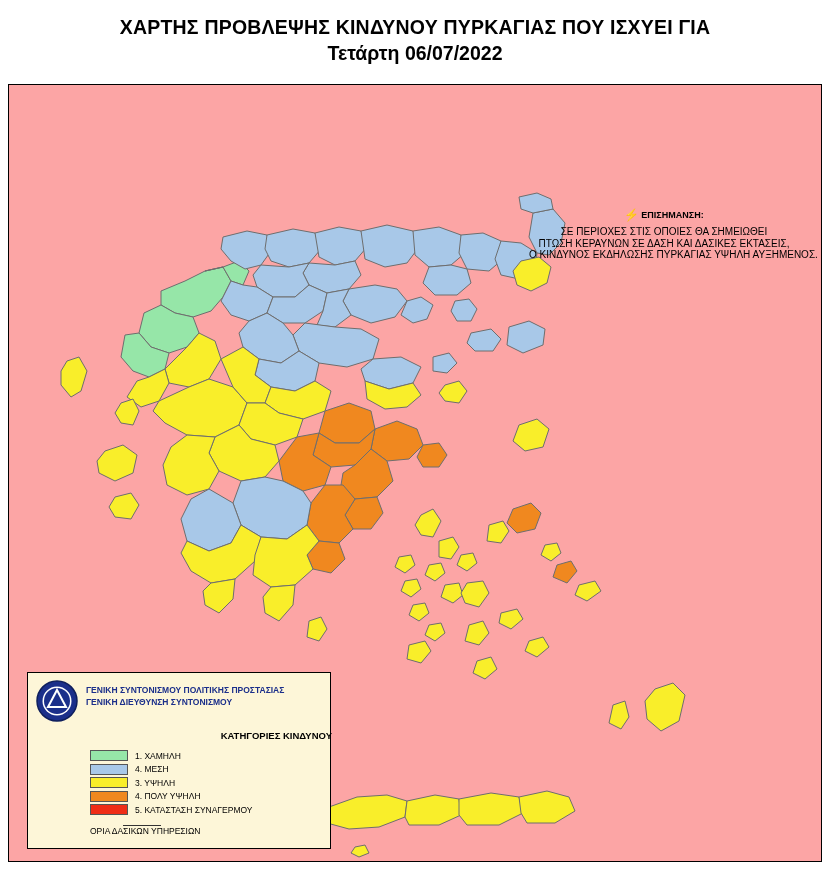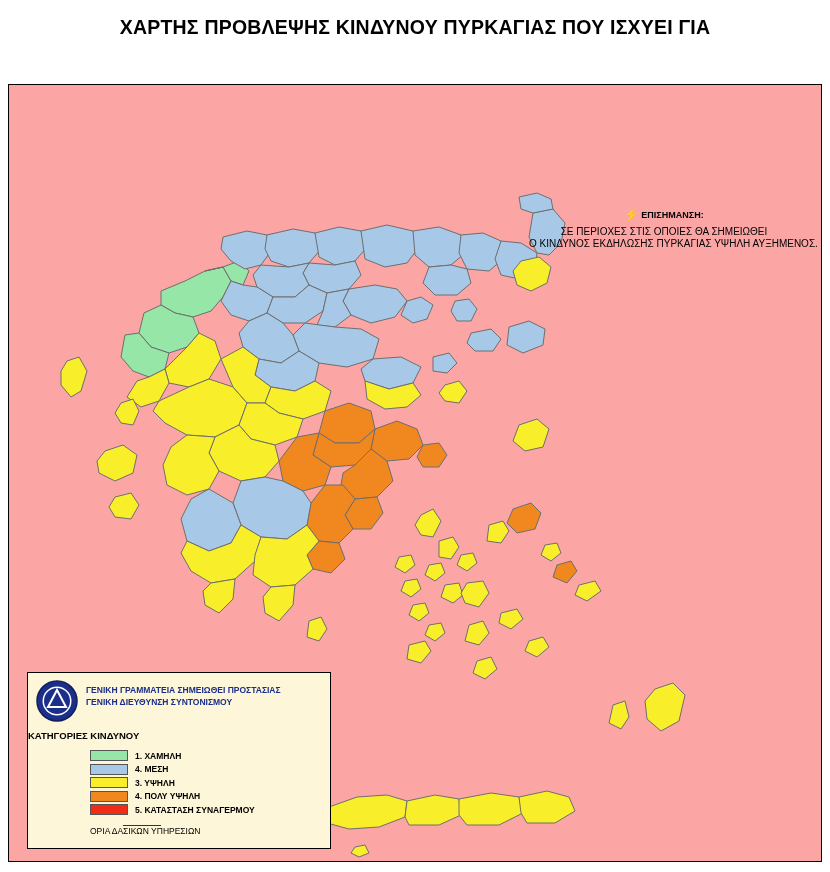--- a/index.html
+++ b/index.html
@@ -116,35 +116,34 @@
     font-size: 8.5px;
     font-weight: bold;
     color: #1b2f8a;
     line-height: 12px;
   }
   #legend-title {
     position: absolute;
     left: 0;
     top: 57px;
     width: 304px;
-    text-align: left;
+    text-align: right;
     font-size: 9.5px;
     font-weight: bold;
     color: #000000;
   }
   #legend-items {
     position: absolute;
     left: 62px;
     top: 76px;
   }
   .legend-row {
     display: flex;
     align-items: center;
     height: 13.5px;
-    font-weight: bold;
   }
   .legend-swatch {
     width: 38px;
     height: 11px;
     border: 1px solid #555555;
     box-sizing: border-box;
     margin-right: 7px;
   }
   .legend-label {
     font-size: 8.5px;
@@ -171,20 +170,21 @@
     white-space: nowrap;
   }
 </style>
 </head>
 <body>
 
 <div id="page">
 
   <div id="title-block">
     <div id="title-line1">ΧΑΡΤΗΣ ΠΡΟΒΛΕΨΗΣ ΚΙΝΔΥΝΟΥ ΠΥΡΚΑΓΙΑΣ ΠΟΥ ΙΣΧΥΕΙ ΓΙΑ</div>
+    <div id="title-line2">Τετάρτη 06/07/2022</div>
   </div>
 
   <div id="map-frame">
     <svg id="map-svg" width="812" height="776" viewBox="0 0 812 776">
       <g stroke="#6e6e6e" stroke-width="1" stroke-linejoin="round">
 
         <path fill="#96e6a8" d="M152,206 L176,196 L196,186 L214,182 L222,196 L214,212 L202,226 L184,232 L166,228 L152,220 Z"></path>
         <path fill="#96e6a8" d="M135,228 L152,220 L166,228 L184,232 L190,248 L178,262 L160,268 L142,262 L130,248 Z"></path>
         <path fill="#96e6a8" d="M116,250 L130,248 L142,262 L160,268 L156,284 L140,292 L124,286 L112,272 Z"></path>
         <path fill="#96e6a8" d="M196,186 L214,182 L230,176 L240,186 L234,200 L222,196 L214,182 Z"></path>
@@ -280,34 +280,35 @@
         <path fill="#f9ee2a" d="M510,712 L538,706 L560,712 L566,726 L546,738 L518,738 L512,728 Z"></path>
         <path fill="#f9ee2a" d="M346,762 L356,760 L360,768 L350,772 L342,768 Z"></path>
       </g>
     </svg>
 
     <div id="note-block">
       <div id="note-head">
         <span class="bolt">⚡</span><span>ΕΠΙΣΗΜΑΝΣΗ:</span>
       </div>
       <div class="note-line">ΣΕ ΠΕΡΙΟΧΕΣ ΣΤΙΣ ΟΠΟΙΕΣ ΘΑ ΣΗΜΕΙΩΘΕΙ</div>
+      <div class="note-line">ΠΤΩΣΗ ΚΕΡΑΥΝΩΝ ΣΕ ΔΑΣΗ ΚΑΙ ΔΑΣΙΚΕΣ ΕΚΤΑΣΕΙΣ,</div>
       <div class="note-line">Ο ΚΙΝΔΥΝΟΣ ΕΚΔΗΛΩΣΗΣ ΠΥΡΚΑΓΙΑΣ ΥΨΗΛΗ ΑΥΞΗΜΕΝΟΣ.</div>
     </div>
 
     <div id="legend">
       <div id="legend-header">
         <svg id="emblem" viewBox="0 0 42 42">
           <circle cx="21" cy="21" r="20" fill="#1b2f8a"></circle>
           <circle cx="21" cy="21" r="14.5" fill="#ffffff"></circle>
           <circle cx="21" cy="21" r="13" fill="#1b2f8a"></circle>
           <path d="M21 10 L30 27 L12 27 Z" fill="none" stroke="#ffffff" stroke-width="2"></path>
           <circle cx="21" cy="21" r="20" fill="none" stroke="#0f1f5c" stroke-width="1.5"></circle>
         </svg>
         <div id="legend-org">
-          <div>ΓΕΝΙΚΗ ΓΡΑΜΜΑΤΕΙΑ ΣΗΜΕΙΩΘΕΙ ΠΡΟΣΤΑΣΙΑΣ</div>
+          <div>ΓΕΝΙΚΗ ΣΥΝΤΟΝΙΣΜΟΥ ΠΟΛΙΤΙΚΗΣ ΠΡΟΣΤΑΣΙΑΣ</div>
           <div>ΓΕΝΙΚΗ ΔΙΕΥΘΥΝΣΗ ΣΥΝΤΟΝΙΣΜΟΥ</div>
         </div>
       </div>
 
       <div id="legend-title">ΚΑΤΗΓΟΡΙΕΣ ΚΙΝΔΥΝΟΥ</div>
 
       <div id="legend-items">
         <div class="legend-row">
           <span class="legend-swatch" style="background:#96e6a8"></span>
           <span class="legend-label">1. ΧΑΜΗΛΗ</span>

